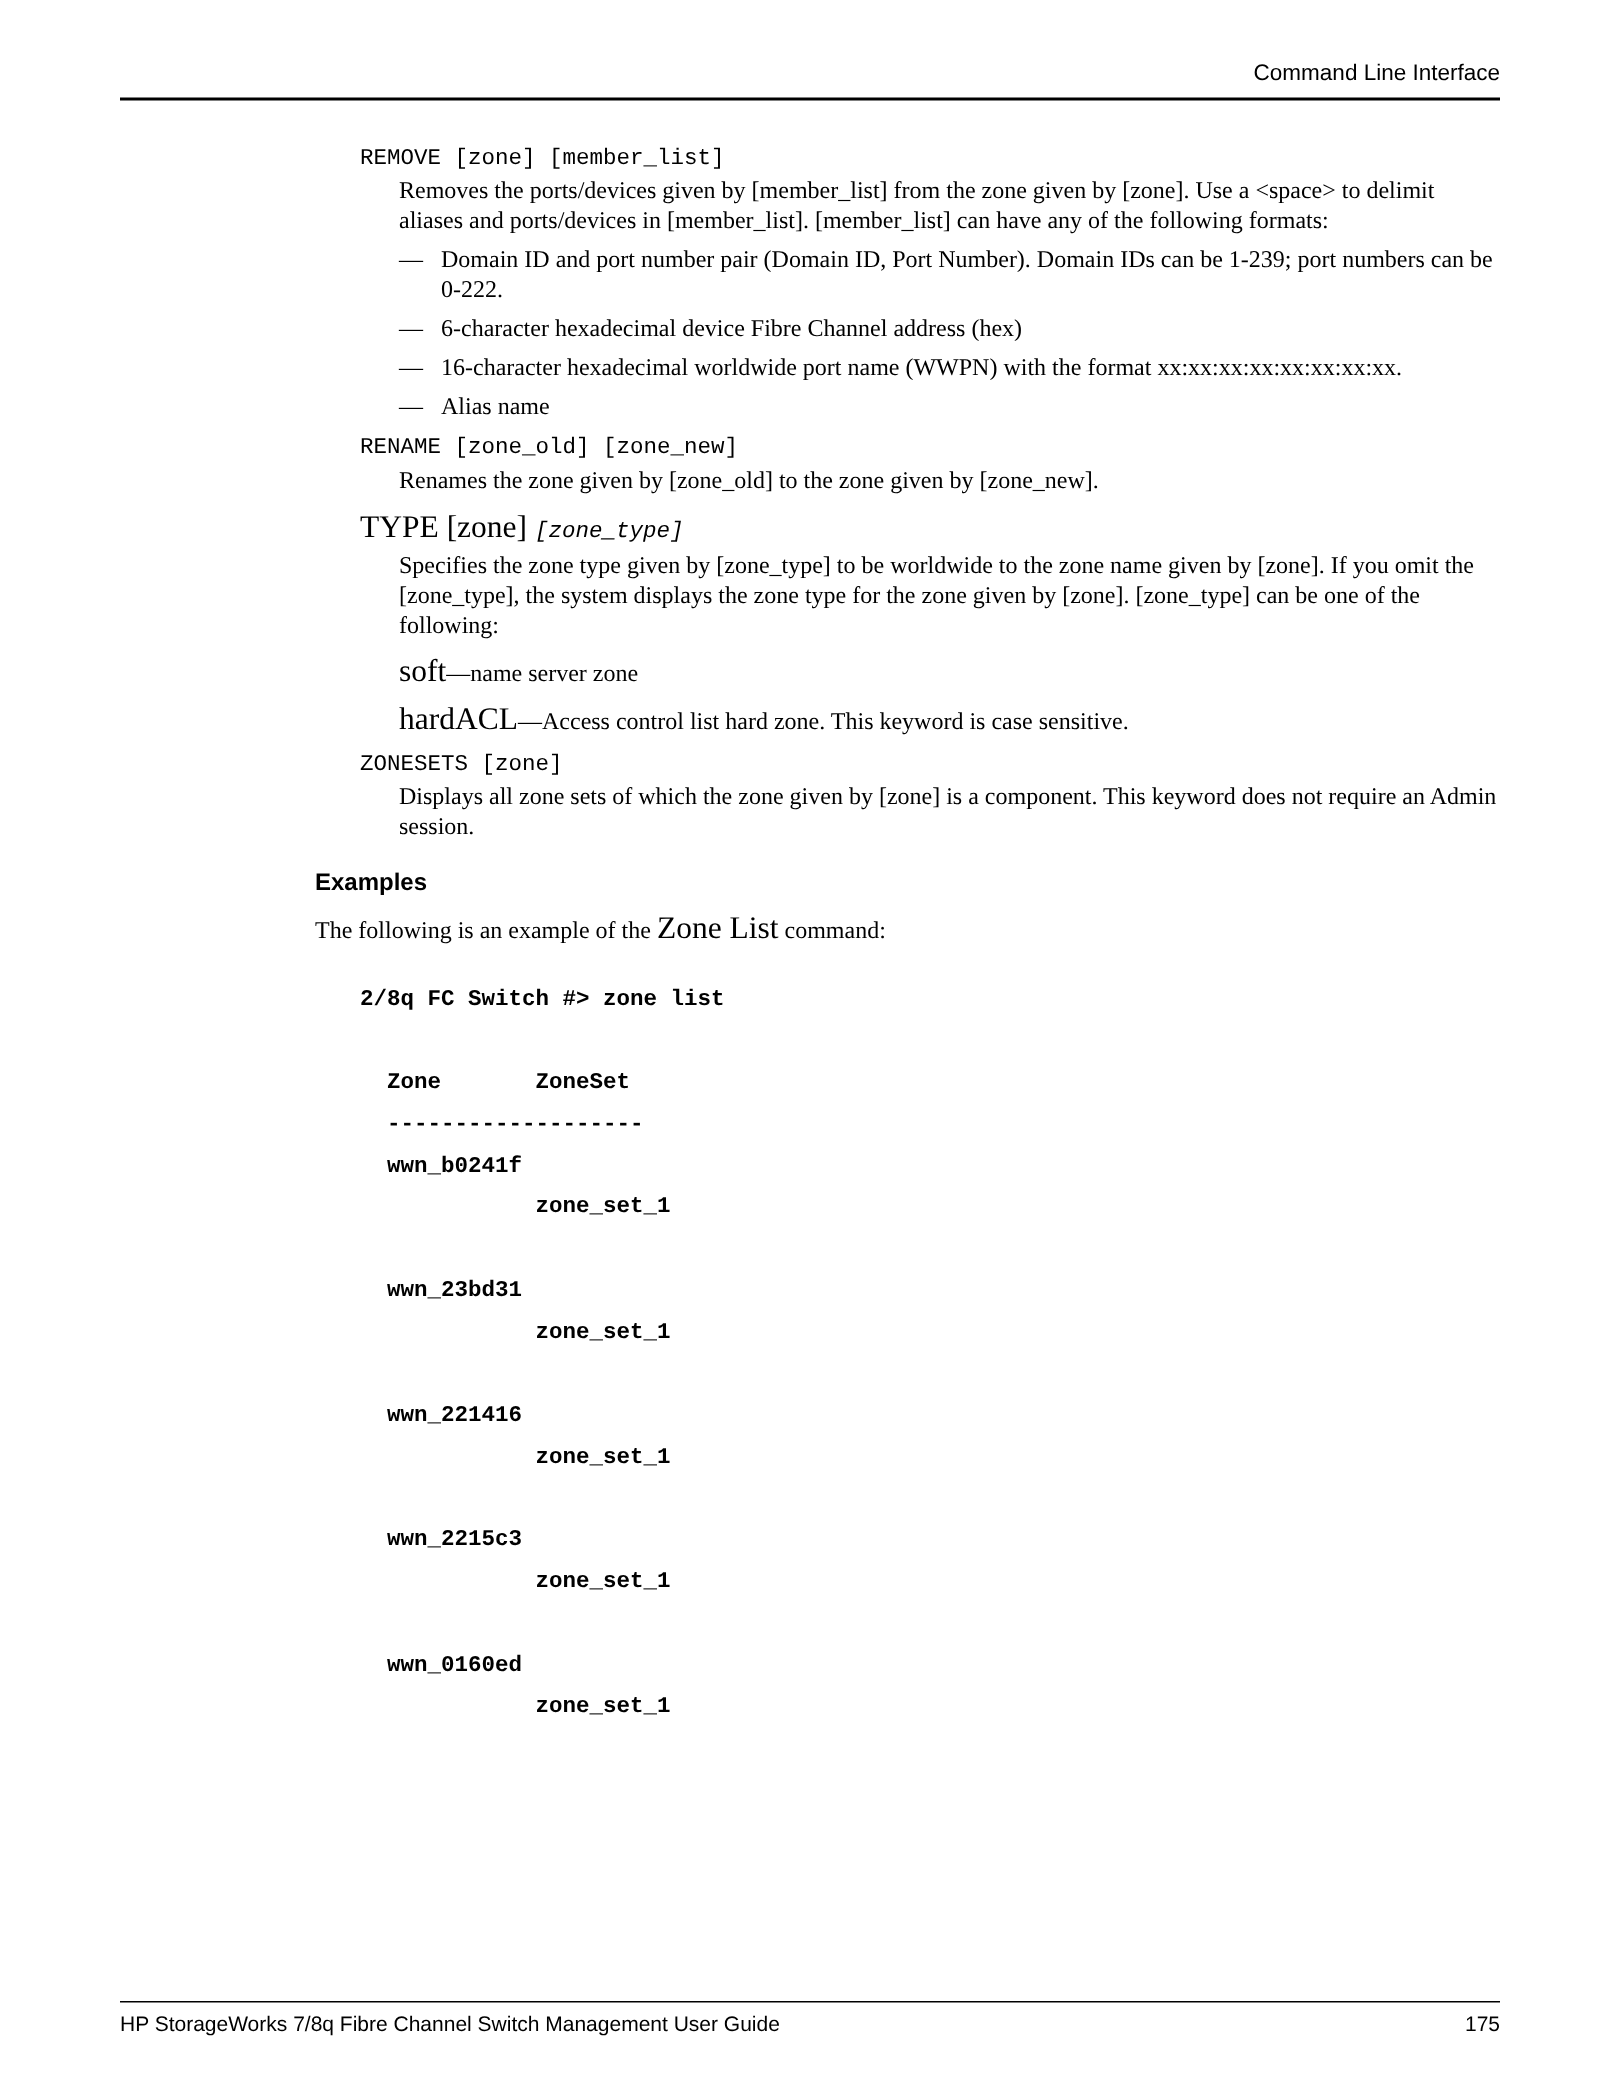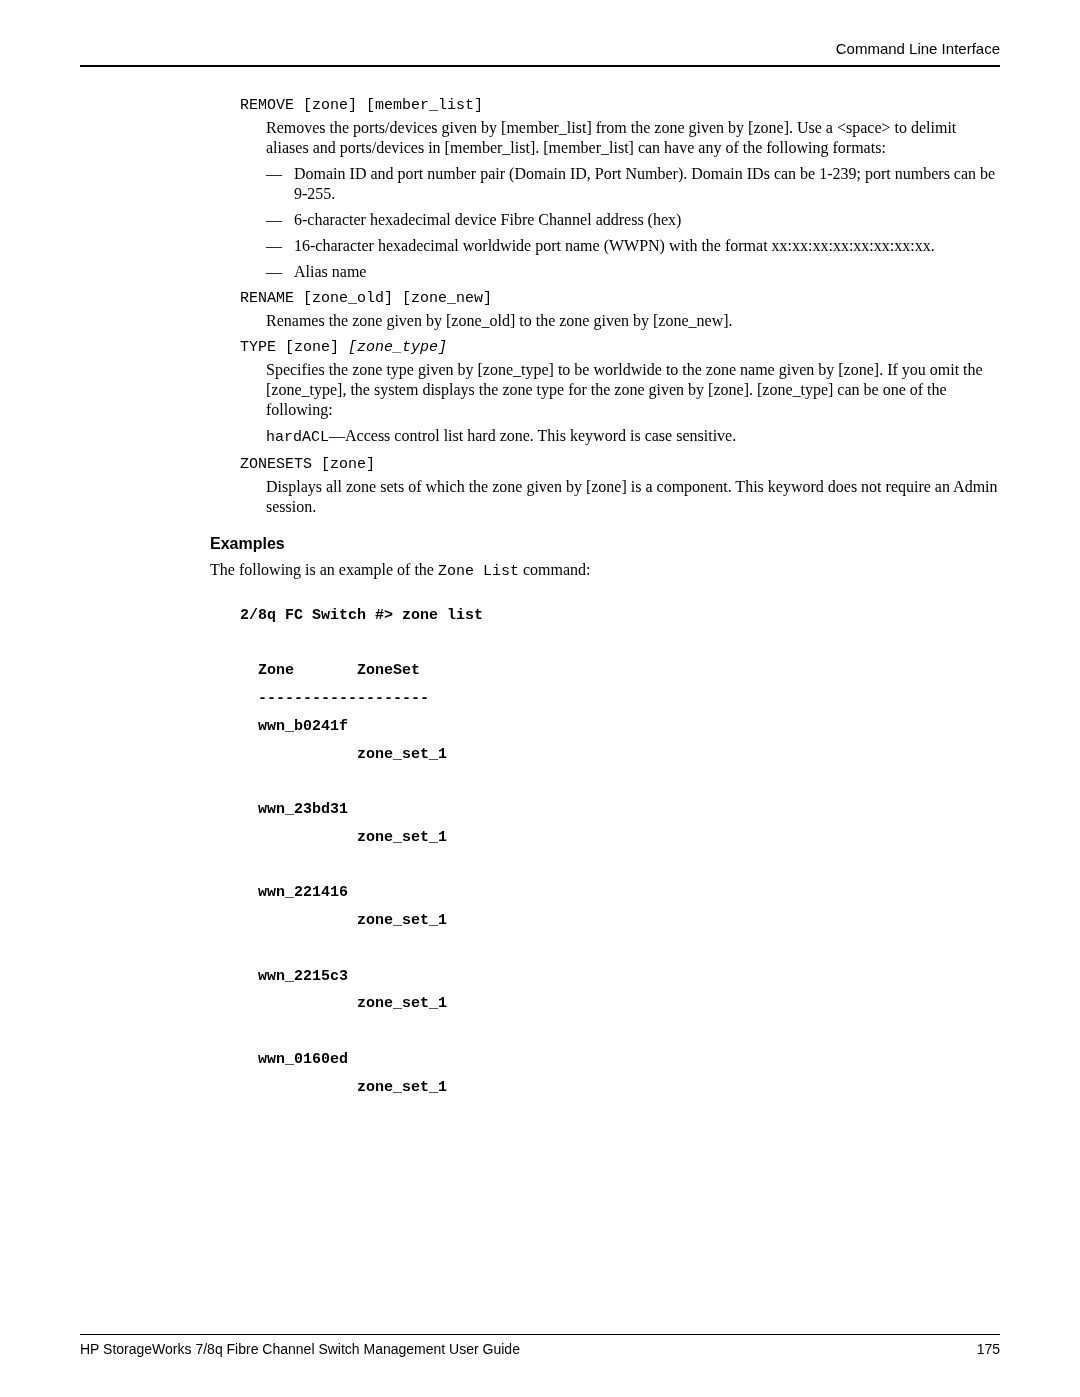--- a/index.html
+++ b/index.html
@@ -27,22 +27,22 @@
   }
   .header-rule {
     border: none;
     border-top: 2px solid #000;
     margin: 0 0 30px 0;
   }
   .content {
     margin-left: 160px;
   }
   .mono {
-    font-family: Liberation Mono, monospace;
-    font-size: 15px;
+    font-family: Liberation Serif, serif;
+    font-size: 21px;
   }
   .mono-ital {
     font-family: "Courier New", Courier, monospace;
     font-style: italic;
     font-size: 15px;
   }
   .cmd-name {
     font-family: "Courier New", Courier, monospace;
     font-size: 15px;
     margin-top: 8px;
@@ -113,21 +113,21 @@
   <div class="header-right">Command Line Interface</div>
   <hr class="header-rule">
 
   <div class="content">
 
     <div class="cmd-name">REMOVE [zone] [member_list]</div>
     <div class="desc">Removes the ports/devices given by [member_list] from the zone given by [zone]. Use a &lt;space&gt; to delimit aliases and ports/devices in [member_list]. [member_list] can have any of the following formats:</div>
     <div class="bullet-list">
       <div class="bullet-item">
         <div class="bullet-dash">—</div>
-        <div>Domain ID and port number pair (Domain ID, Port Number). Domain IDs can be 1-239; port numbers can be 9-255.</div>
+        <div>Domain ID and port number pair (Domain ID, Port Number). Domain IDs can be 1-239; port numbers can be 0-222.</div>
       </div>
       <div class="bullet-item">
         <div class="bullet-dash">—</div>
         <div>6-character hexadecimal device Fibre Channel address (hex)</div>
       </div>
       <div class="bullet-item">
         <div class="bullet-dash">—</div>
         <div>16-character hexadecimal worldwide port name (WWPN) with the format xx:xx:xx:xx:xx:xx:xx:xx.</div>
       </div>
       <div class="bullet-item">
@@ -136,20 +136,23 @@
       </div>
     </div>
 
     <div class="cmd-name">RENAME [zone_old] [zone_new]</div>
     <div class="desc">Renames the zone given by [zone_old] to the zone given by [zone_new].</div>
 
     <div class="cmd-name">
       <span class="mono">TYPE [zone] </span><span class="mono-ital">[zone_type]</span>
     </div>
     <div class="desc">Specifies the zone type given by [zone_type] to be worldwide to the zone name given by [zone]. If you omit the [zone_type], the system displays the zone type for the zone given by [zone]. [zone_type] can be one of the following:</div>
+    <div class="desc">
+      <span class="mono">soft</span><span>—name server zone</span>
+    </div>
     <div class="desc">
       <span class="mono">hardACL</span><span>—Access control list hard zone. This keyword is case sensitive.</span>
     </div>
 
     <div class="cmd-name">ZONESETS [zone]</div>
     <div class="desc">Displays all zone sets of which the zone given by [zone] is a component. This keyword does not require an Admin session.</div>
 
     <div class="examples-h">Examples</div>
     <div class="body-line">
       <span>The following is an example of the </span><span class="mono">Zone List</span><span> command:</span>

